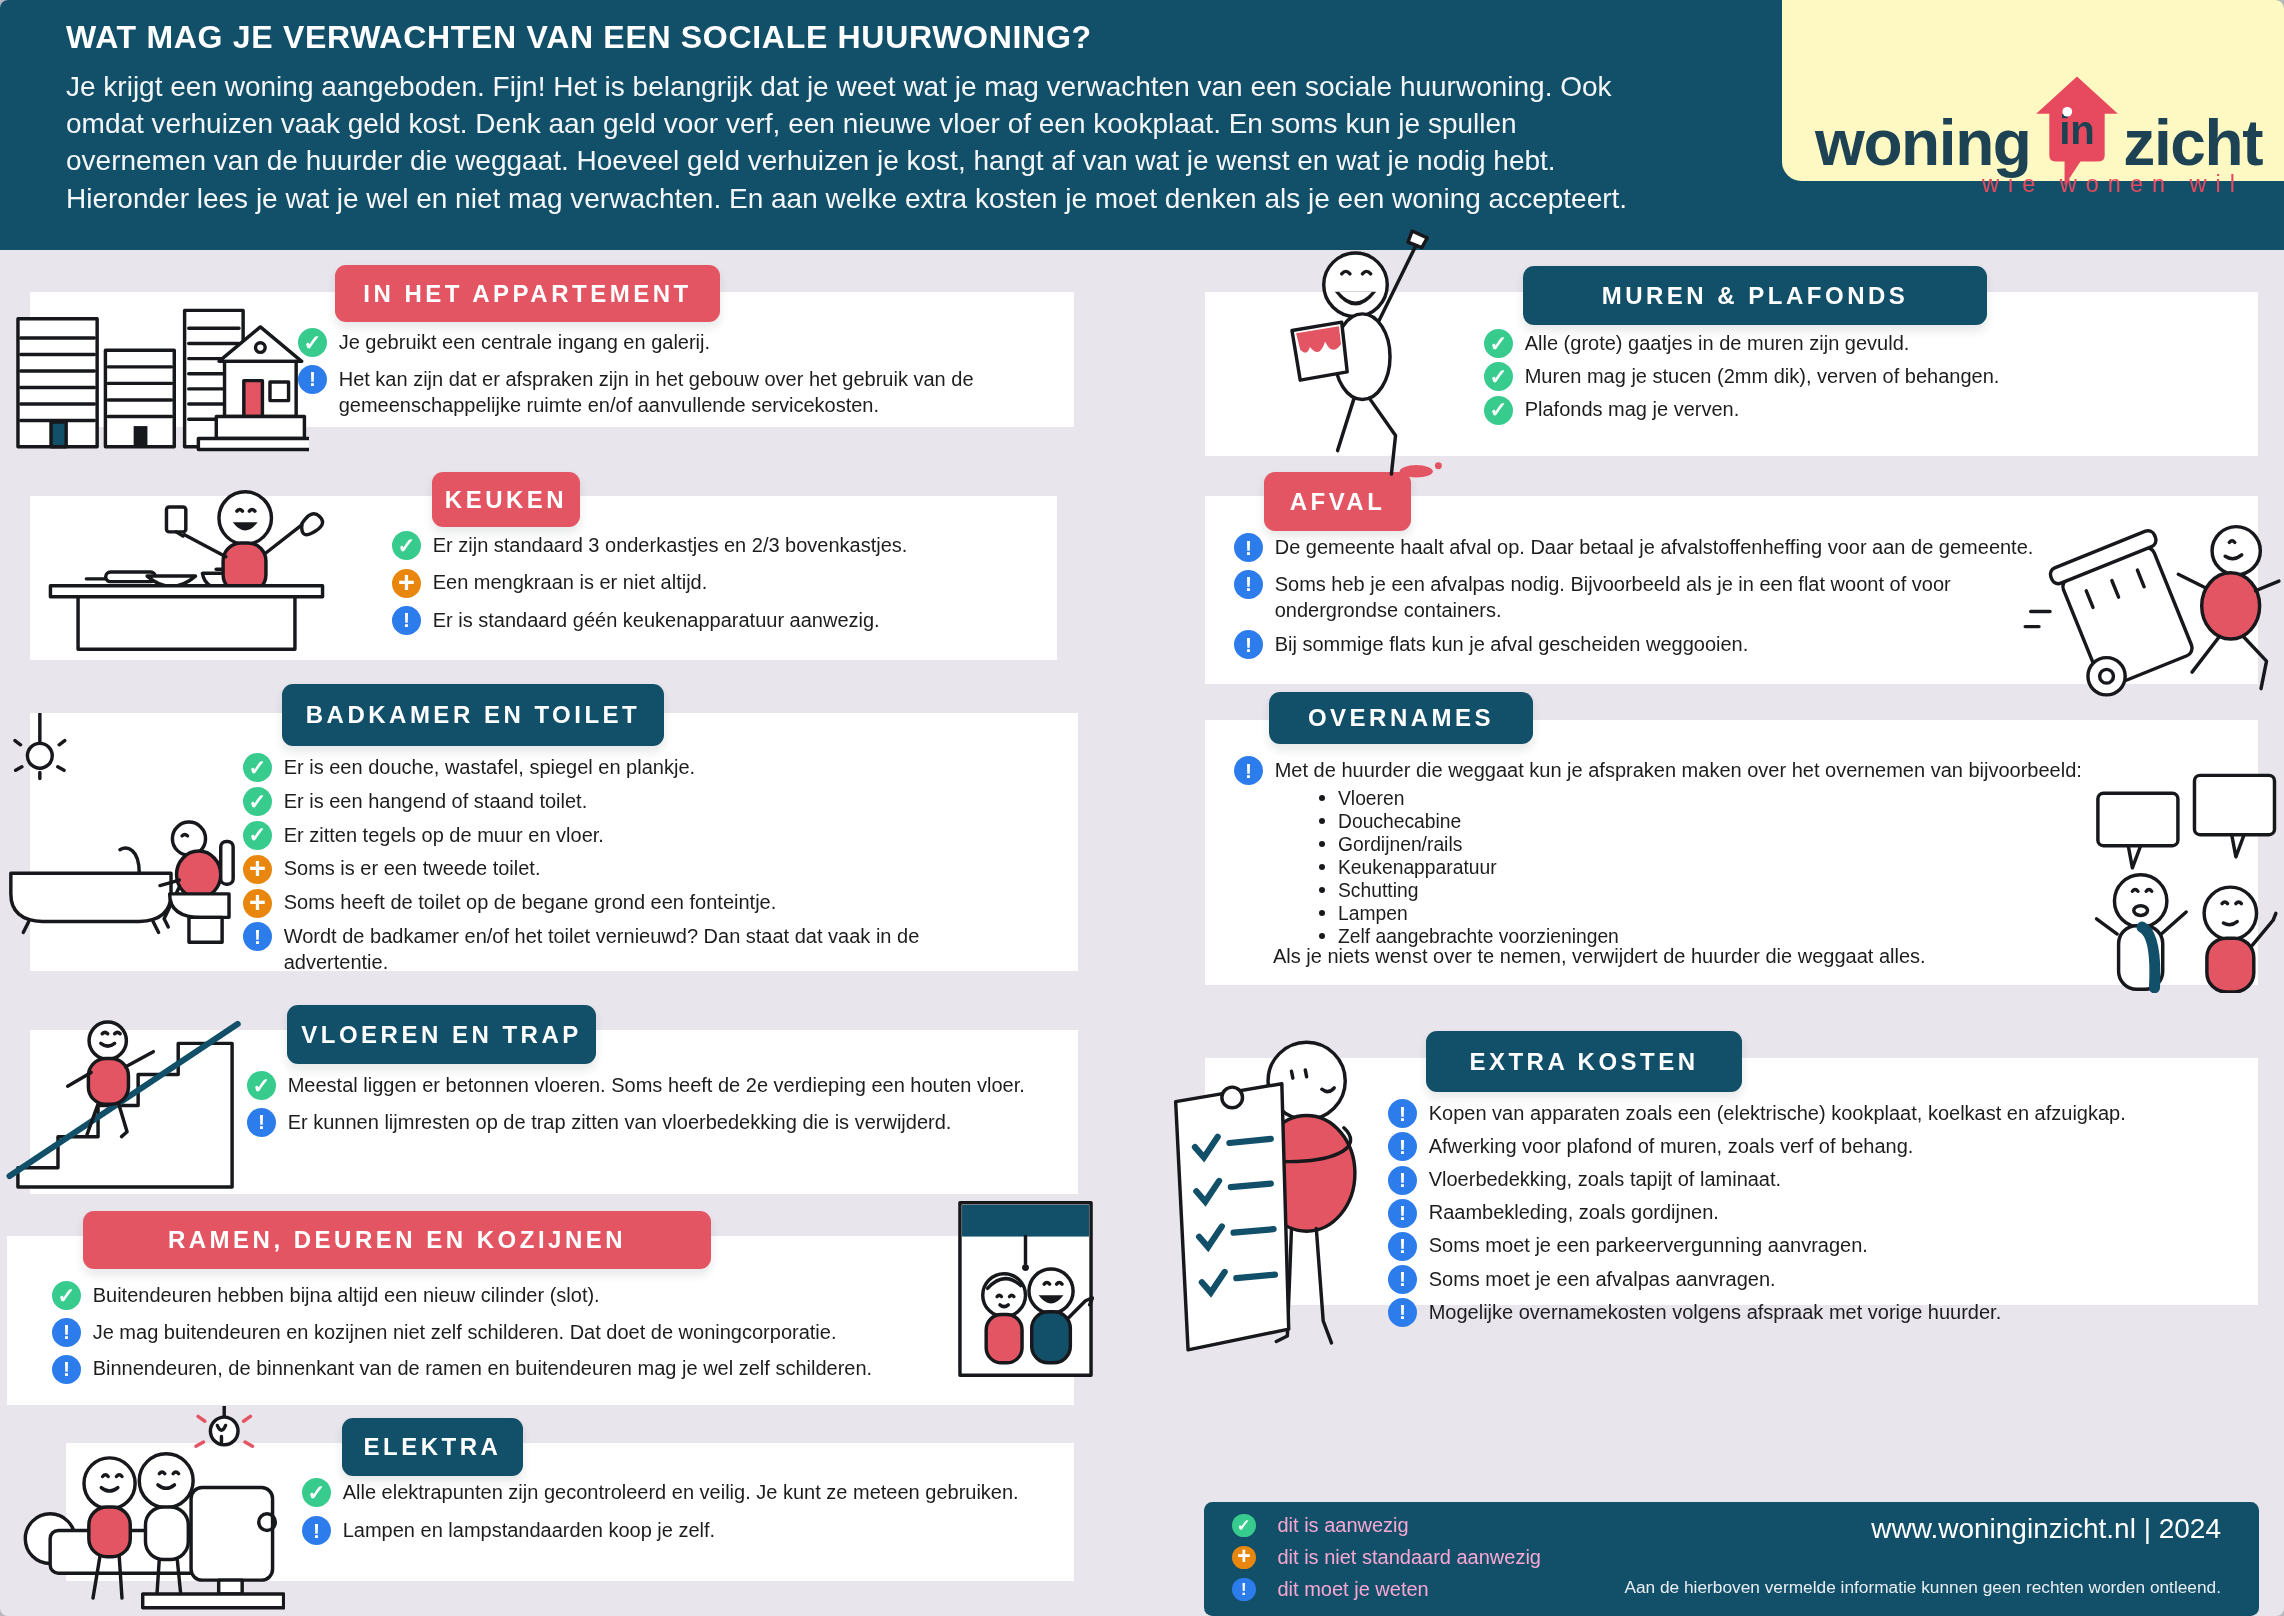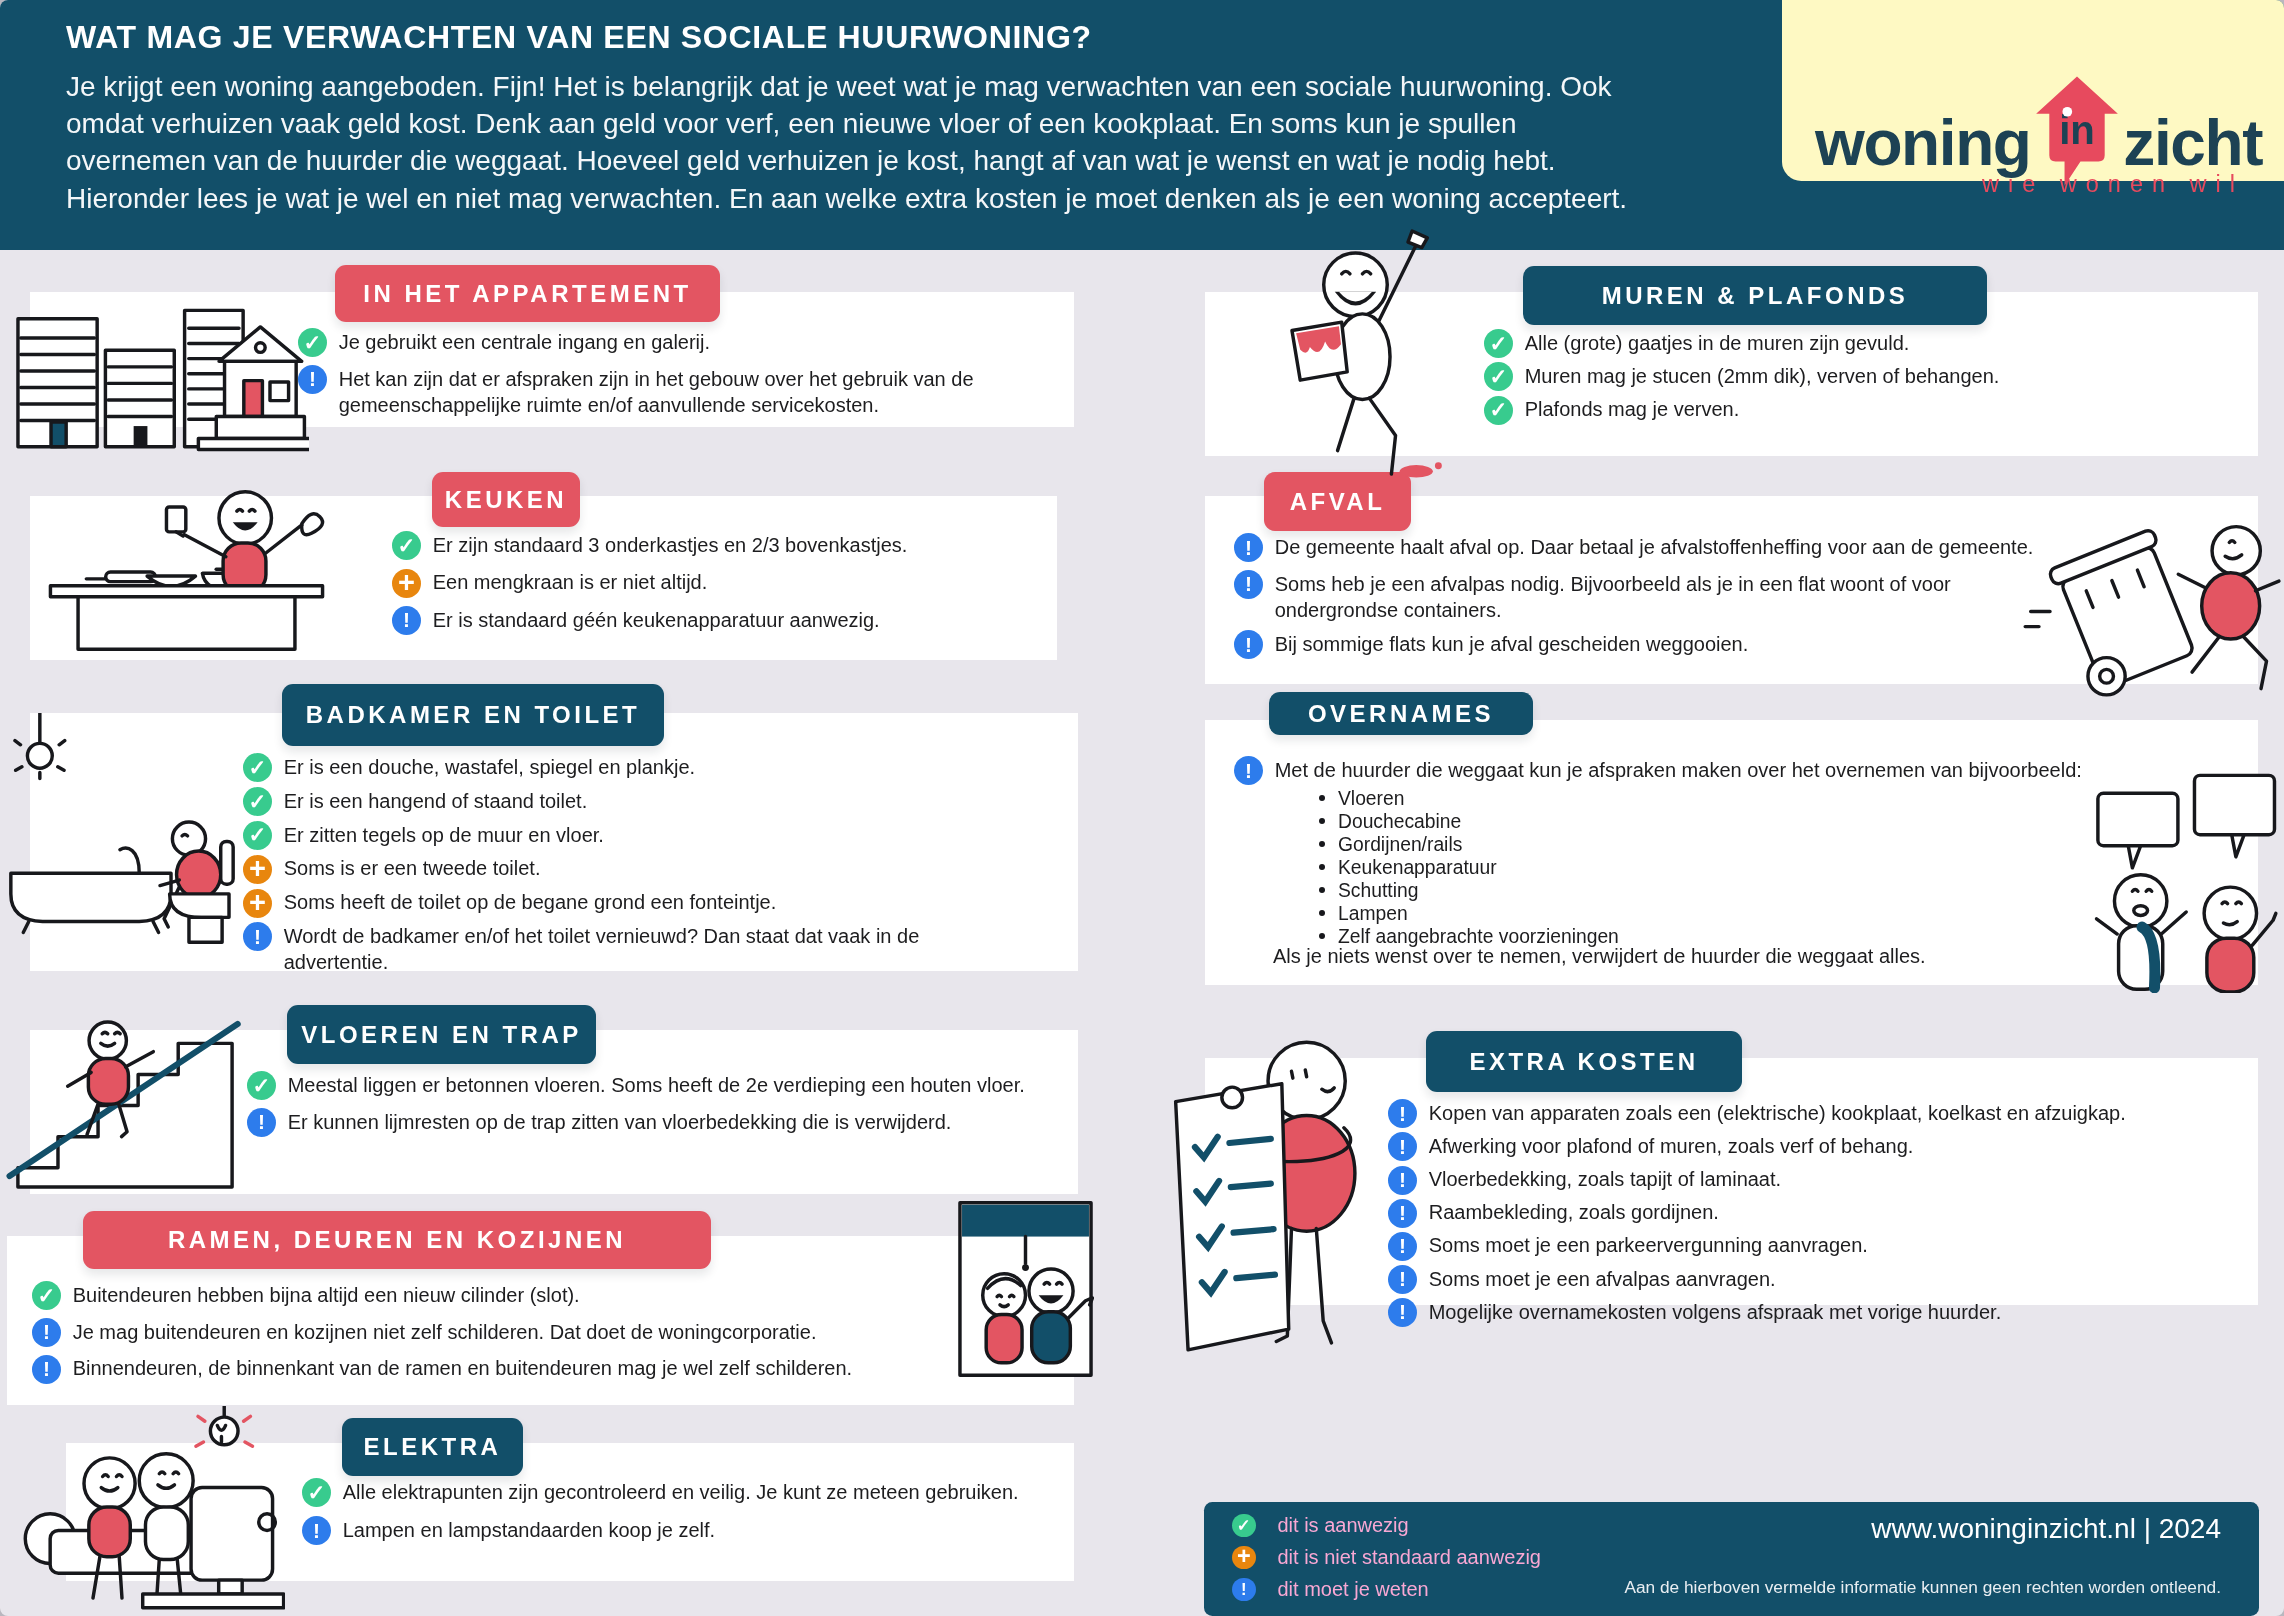--- a/index.html
+++ b/index.html
@@ -54,36 +54,36 @@
   #card-s2{left:30px;top:713px;width:1048px;height:258px;}
   #badge-s2{left:282px;top:684px;width:382px;height:62px;}
   #items-s2{left:243px;top:754px;gap:5.5px;}
 
   #card-s3{left:30px;top:1030px;width:1048px;height:164px;}
   #badge-s3{left:287px;top:1005px;width:309px;height:59px;}
   #items-s3{left:247px;top:1072px;gap:8.3px;}
 
   #card-s4{left:7px;top:1236px;width:1067px;height:169px;}
   #badge-s4{left:83px;top:1211px;width:628px;height:58px;}
-  #items-s4{left:32px;top:1282px;gap:8.3px;}
+  #items-s4{left:52px;top:1282px;gap:8.3px;}
 
   #card-s5{left:66px;top:1443px;width:1008px;height:138px;}
   #badge-s5{left:342px;top:1418px;width:181px;height:58px;}
   #items-s5{left:302px;top:1479px;gap:9.7px;}
 
   #card-s6{left:1205px;top:292px;width:1053px;height:164px;}
   #badge-s6{left:1523px;top:266px;width:464px;height:59px;}
   #items-s6{left:1484px;top:330px;gap:4.8px;}
 
   #card-s7{left:1205px;top:496px;width:1053px;height:188px;}
   #badge-s7{left:1264px;top:472px;width:147px;height:59px;}
   #items-s7{left:1234px;top:534px;gap:8.3px;}
 
   #card-s8{left:1205px;top:720px;width:1053px;height:265px;}
-  #badge-s8{left:1269px;top:692px;width:264px;height:43px;}
+  #badge-s8{left:1269px;top:692px;width:264px;height:52px;}
   #items-s8{left:1234px;top:757px;gap:7px;}
   #bullets-s8{position:absolute;left:1312px;top:787px;z-index:3;margin:0;padding:0;list-style:none;}
   #bullets-s8 li{position:relative;padding-left:26px;font-size:19.3px;line-height:23px;color:#1d1d1f;}
   #bullets-s8 li::before{content:"";position:absolute;left:7px;top:8.3px;width:6.2px;height:6.2px;border-radius:50%;background:#17181c;}
   #closing-s8{position:absolute;left:1273px;top:945px;font-size:20px;color:#1d1d1f;z-index:3;}
 
   #card-s9{left:1205px;top:1058px;width:1053px;height:247px;}
   #badge-s9{left:1426px;top:1031px;width:316px;height:61px;}
   #items-s9{left:1388px;top:1100px;gap:4.8px;}
 

